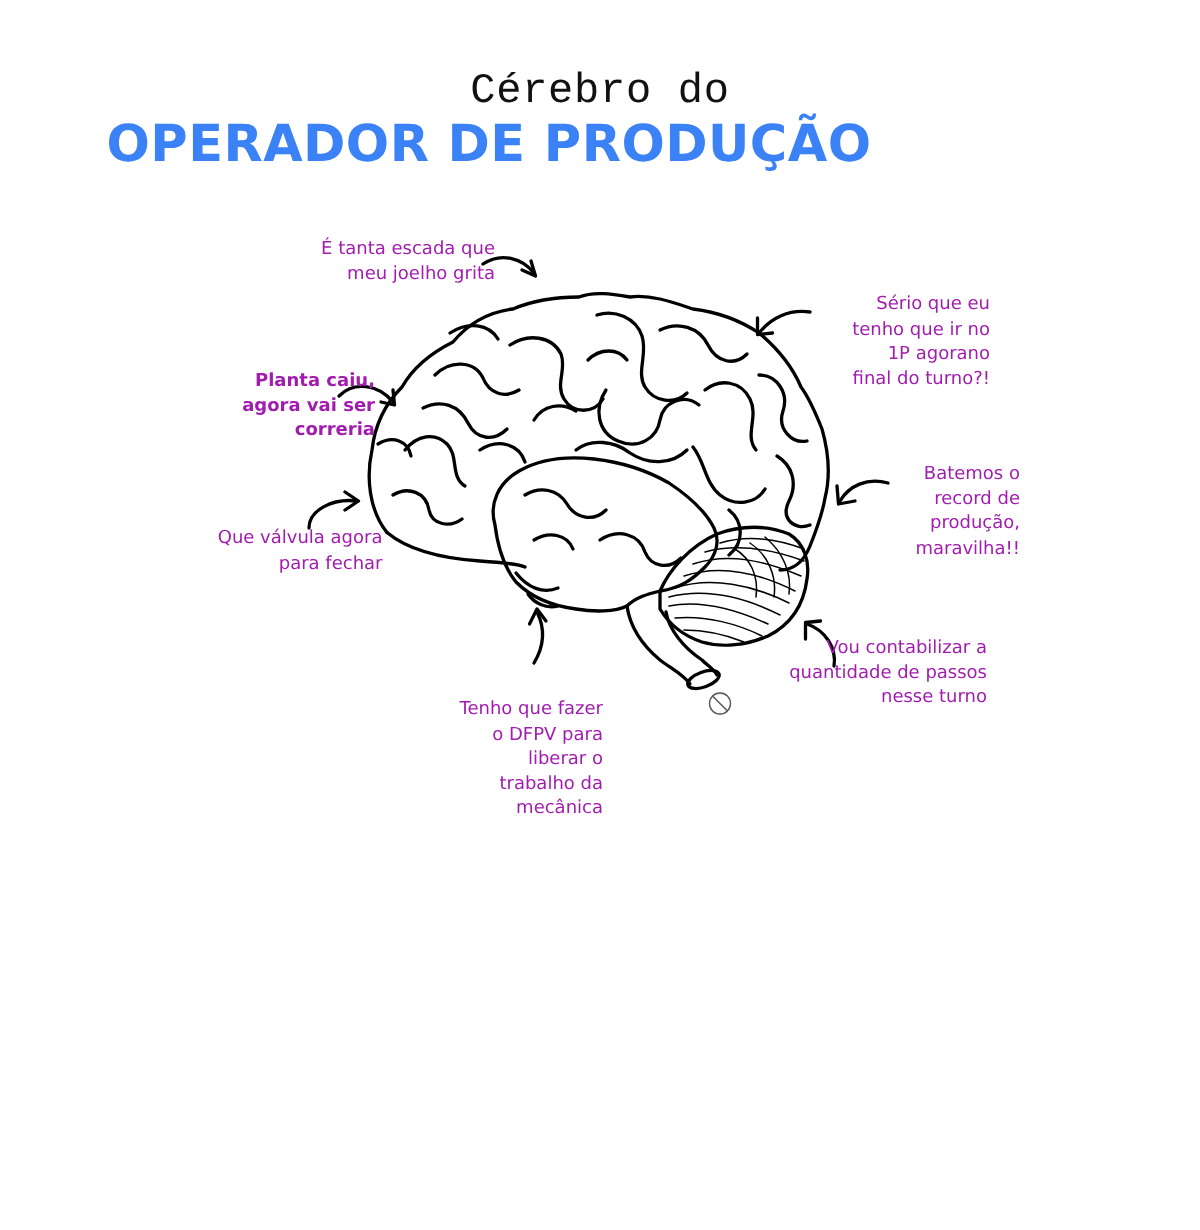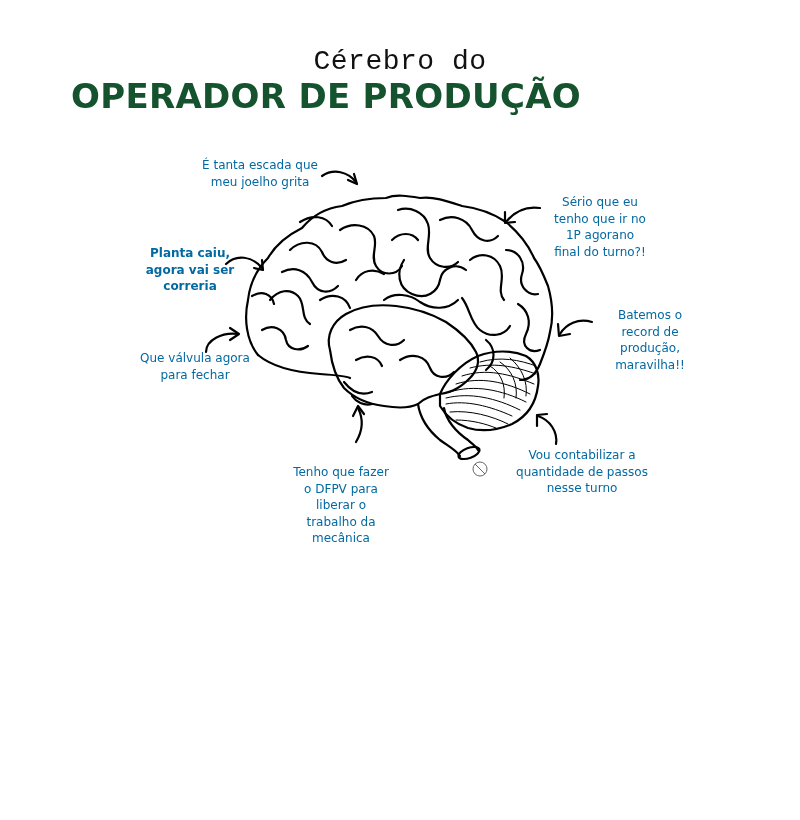--- a/index.html
+++ b/index.html
@@ -1,19 +1,19 @@
 <!DOCTYPE html>
 <html><head>
   <meta charset="utf-8">
   <style>
     html, body { margin: 0; padding: 0; background: #ffffff; }
     body { width: 800px; height: 820px; position: relative; overflow: hidden; font-family: "DejaVu Sans", sans-serif; color: #111; }
     .subtitle { position: absolute; left: 0; width: 800px; top: 46px; text-align: center; font-family: "Liberation Mono", "DejaVu Sans Mono", monospace; font-size: 28px; letter-spacing: 0.5px; color: #111; }
-    .title { position: absolute; left: 0; width: 652px; top: 76px; text-align: center; font-family: "DejaVu Sans", sans-serif; font-weight: bold; font-size: 34px; letter-spacing: 0.3px; color: #14532d; }
-    .label { position: absolute; text-align: center; font-family: "DejaVu Sans", sans-serif; font-size: 12px; line-height: 16.5px; color: #0369a1; white-space: pre-line; }
+    .title { position: absolute; left: 0; width: 652px; top: 76px; text-align: center; font-family: "DejaVu Sans", sans-serif; font-weight: bold; font-size: 34px; letter-spacing: 0.3px; color: #3b82f6; }
+    .label { position: absolute; text-align: right; font-family: "DejaVu Sans", sans-serif; font-size: 12px; line-height: 16.5px; color: #a21caf; white-space: pre-line; }
     svg.art { position: absolute; left: 0; top: 0; }
     .stroke { fill: none; stroke: #000; stroke-width: 2.2; stroke-linecap: round; stroke-linejoin: round; }
     .thin { fill: none; stroke: #000; stroke-width: 1; stroke-linecap: round; }
   </style>
 </head>
 <body>
 
 <div class="subtitle">Cérebro do</div>
 <div class="title">OPERADOR DE PRODUÇÃO</div>
 
@@ -99,26 +99,26 @@
 
 <div class="label" style="left:190px; top:157px; width:140px;">É tanta escada que
 meu joelho grita</div>
 <div class="label" style="left:540px; top:194px; width:120px;">Sério que eu
 tenho que ir no
 1P agorano
 final do turno?!</div>
 <div class="label" style="left:130px; top:245px; width:120px;font-weight:bold;">Planta caiu,
 agora vai ser
 correria</div>
-<div class="label" style="left:600px; top:307px; width:100px;">Batemos o
+<div class="label" style="left:580px; top:307px; width:100px;">Batemos o
 record de
 produção,
 maravilha!!</div>
 <div class="label" style="left:135px; top:350px; width:120px;">Que válvula agora
 para fechar</div>
 <div class="label" style="left:280px; top:464px; width:122px;">Tenho que fazer
 o DFPV para
 liberar o
 trabalho da
 mecânica</div>
-<div class="label" style="left:506px; top:447px; width:152px;">Vou contabilizar a
+<div class="label" style="left:506px; top:423px; width:152px;">Vou contabilizar a
 quantidade de passos
 nesse turno</div>
 
 </body></html>

